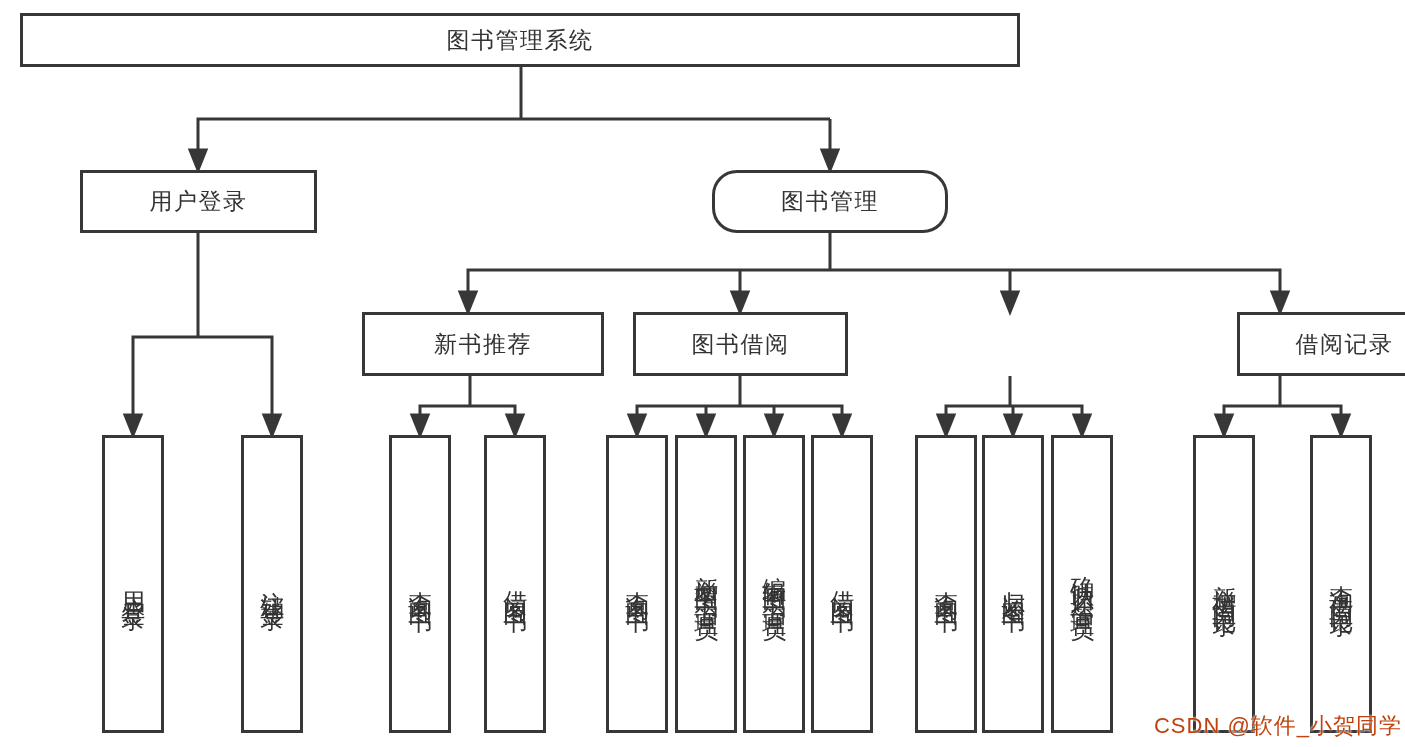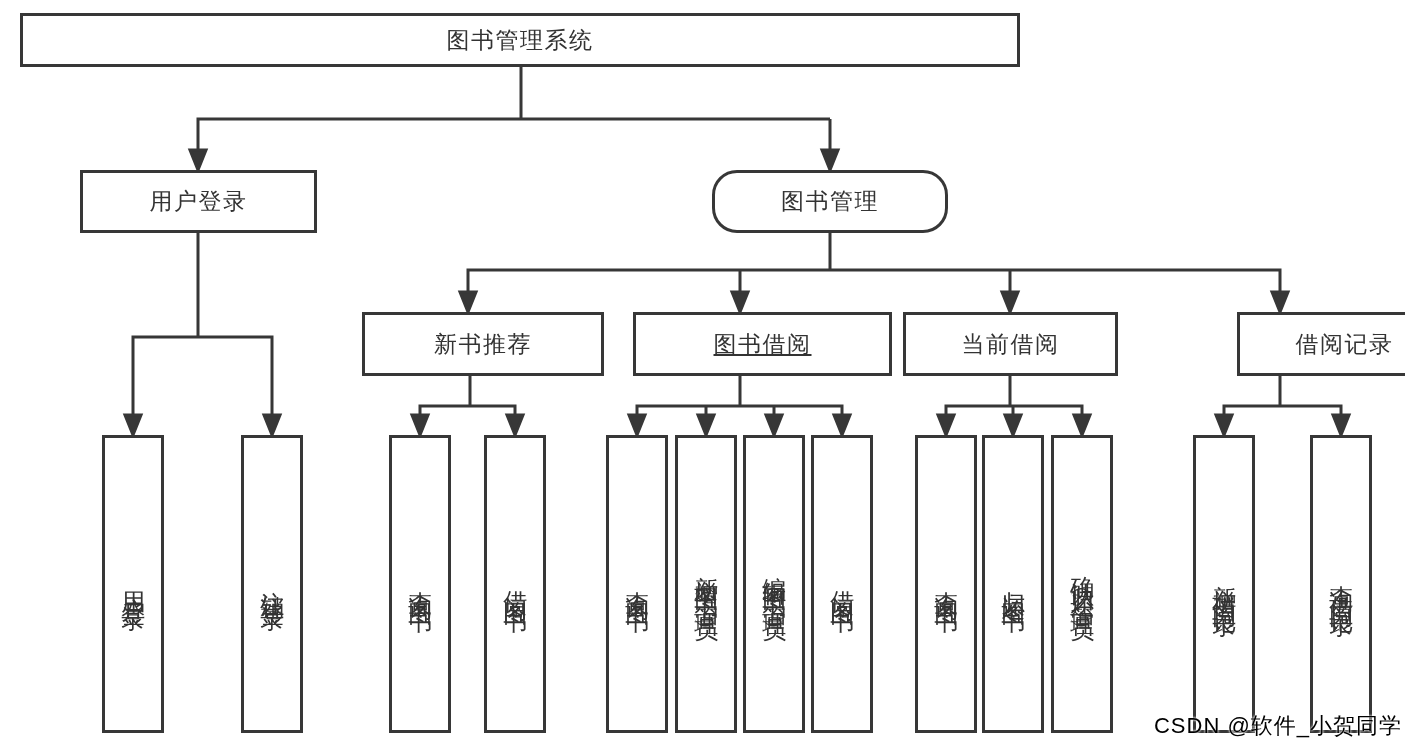--- a/index.html
+++ b/index.html
@@ -50,21 +50,21 @@
     letter-spacing: 6px;
     color: #333333;
     white-space: nowrap;
   }
   .watermark {
     position: absolute;
     right: 3px;
     top: 711px;
     font-size: 22px;
     letter-spacing: 1px;
-    color: #000000;
+    color: #c2410c;
     text-shadow: 0 0 3px #ffffff, 0 0 2px #ffffff;
     z-index: 5;
   }
 </style>
 </head>
 <body>
 
 <div class="stage">
 
   <svg class="connectors" viewBox="0 0 1405 747" xmlns="http://www.w3.org/2000/svg">
@@ -124,25 +124,22 @@
   <div class="node hnode" style="left:80px; top:170px; width:237px; height:63px;">
     <span>用户登录</span>
   </div>
   <div class="node hnode" style="left:712px; top:170px; width:236px; height:63px;border-radius:25px;">
     <span>图书管理</span>
   </div>
 
   <div class="node hnode" style="left:362px; top:312px; width:242px; height:64px;">
     <span>新书推荐</span>
   </div>
-  <div class="node hnode" style="left:633px; top:312px; width:259px; height:64px;text-decoration:underline;">
+  <div class="node hnode" style="left:633px; top:312px; width:215px; height:64px;">
     <span>图书借阅</span>
-  </div>
-  <div class="node hnode" style="left:903px; top:312px; width:215px; height:64px;">
-    <span>当前借阅</span>
   </div>
   <div class="node hnode" style="left:1237px; top:312px; width:215px; height:64px;">
     <span>借阅记录</span>
   </div>
 
   <div class="node leaf" style="left:102px;">
     <span class="vtext">用户登录</span>
   </div>
   <div class="node leaf" style="left:241px;">
     <span class="vtext">注销登录</span>

